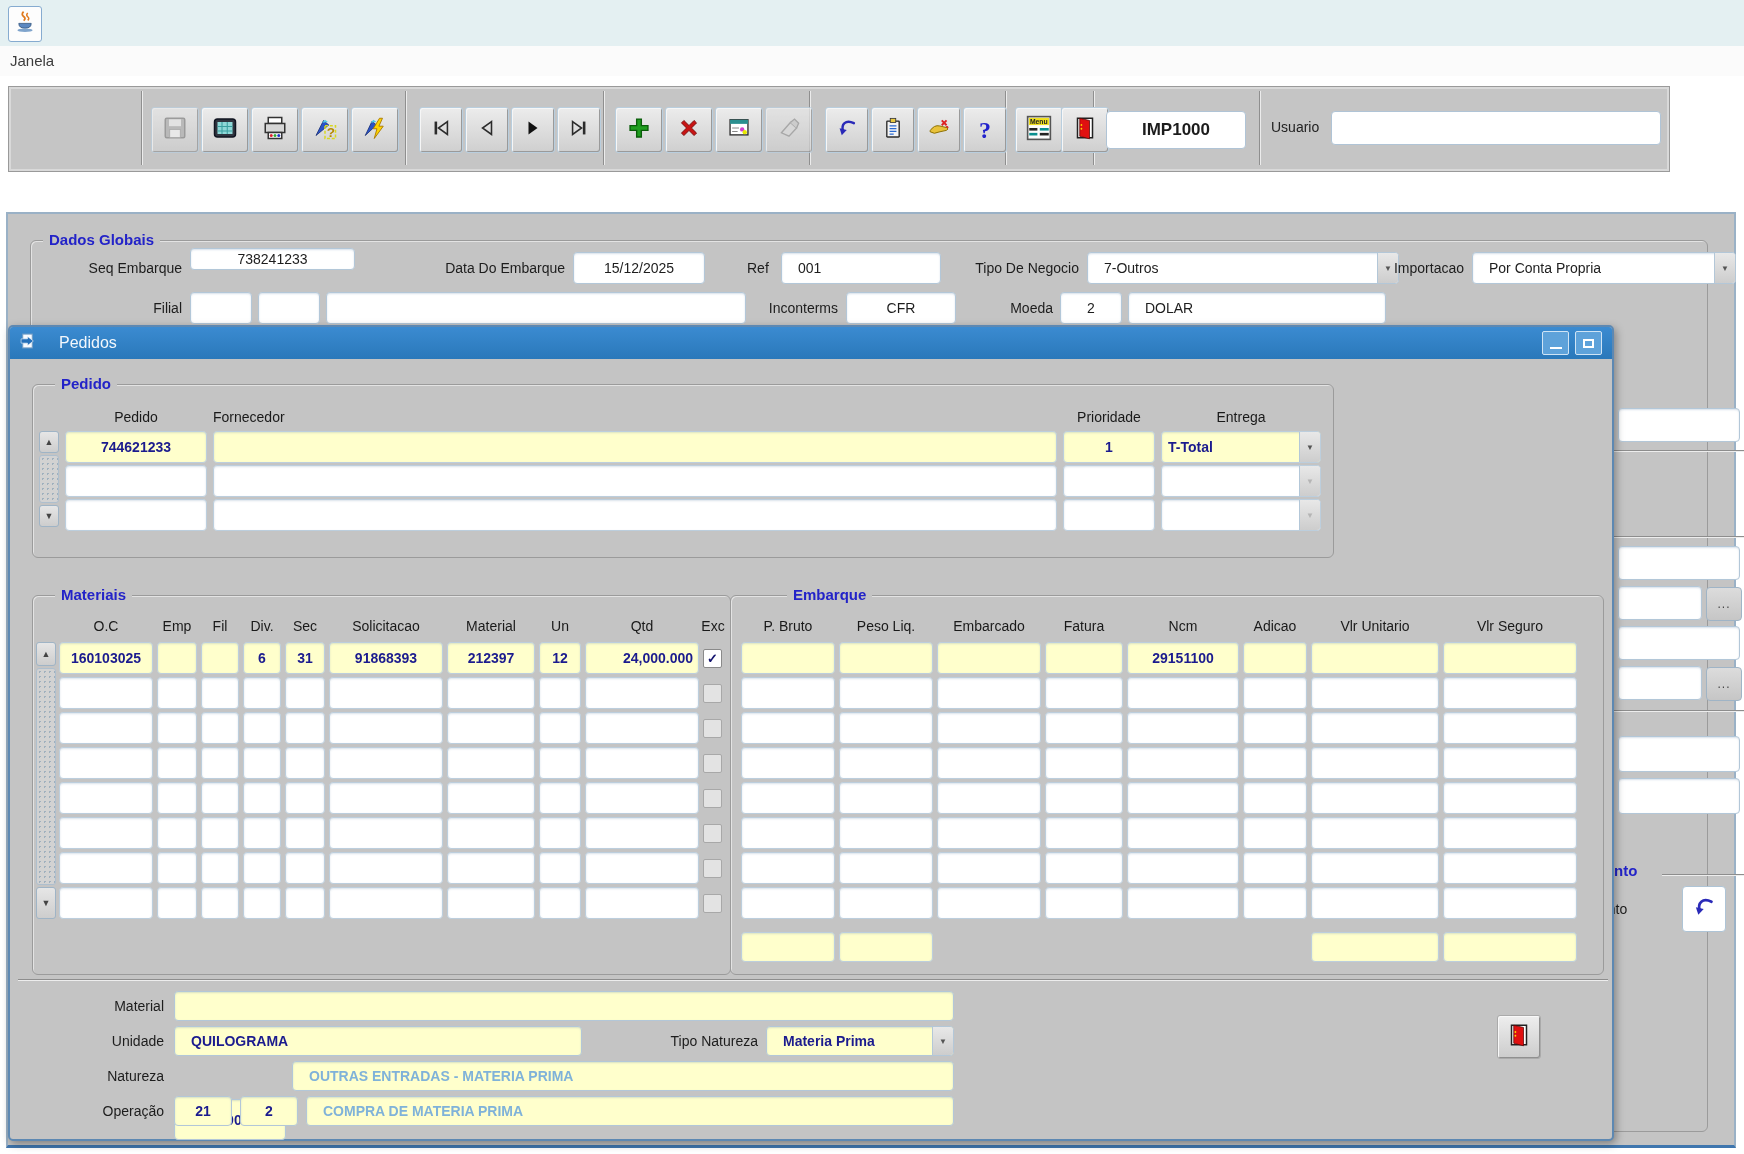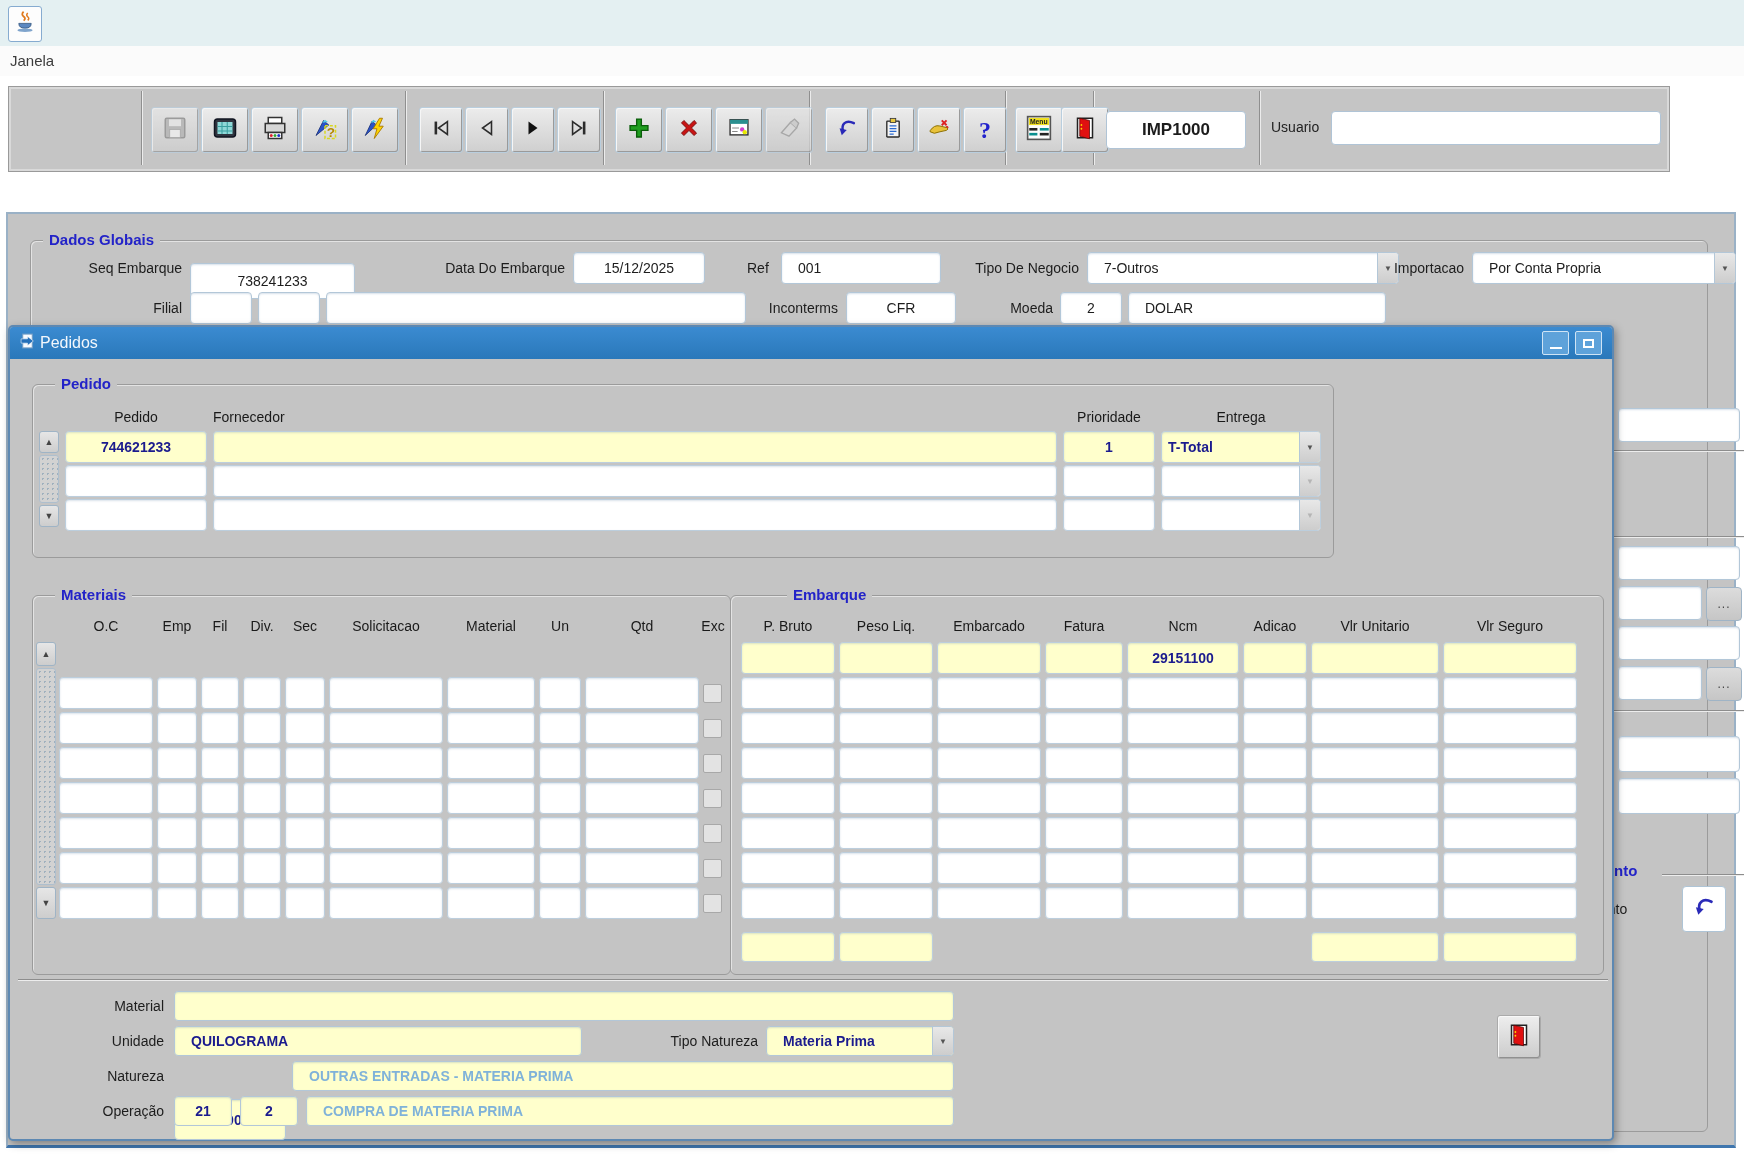--- a/index.html
+++ b/index.html
@@ -31,21 +31,21 @@
   .fld.cc{justify-content:center;}
   .fld.pl{padding-left:16px;}
   .navy{color:#1b1b8e;font-weight:bold;}
   .ltblue{color:#7fb2d9;font-weight:bold;}
   .lab{font-size:14px;color:#1d1d1d;display:flex;align-items:center;}
   .ta-r{justify-content:flex-end;}
   .darr{width:20px;height:100%;margin-left:auto;background:linear-gradient(#e8e8e8,#cdcdcd);border-left:1px solid #b3c7d8;border-radius:0 3px 3px 0;display:flex;align-items:center;justify-content:center;font-size:8px;color:#555;}
   .darr.pale{color:#b5b5b5;}
   
   .dialog{left:8px;top:325px;width:1606px;height:816px;background:#c4c4c4;border:2px solid #5d88b2;border-radius:5px;box-shadow:2px 3px 8px rgba(0,0,0,.35);box-sizing:border-box;z-index:10;}
-  .dtitle{position:absolute;left:0;top:0;width:100%;height:32px;background:linear-gradient(#3b8bd1,#2a78ba);border-radius:3px 3px 0 0;display:flex;align-items:center;gap:5px;padding-left:10px;box-sizing:border-box;}
+  .dtitle{position:absolute;left:0;top:0;width:100%;height:32px;background:linear-gradient(#3b8bd1,#2a78ba);border-radius:3px 3px 0 0;display:flex;align-items:center;gap:24px;padding-left:10px;box-sizing:border-box;}
   .dtitletext{font-size:16px;color:#f2f7fc;}
   .winbtn{width:25px;height:22px;background:#5ea2da;border:1px solid #cfe4f5;border-radius:2px;display:flex;align-items:center;justify-content:center;cursor:pointer;}
   
   .hc{font-size:14px;color:#1a1a1a;display:flex;align-items:flex-end;justify-content:center;}
   .ta-l{justify-content:flex-start;}
   .cell{height:32px;background:#fff;border:1px solid #bccedd;border-radius:4px;box-shadow:inset 0 1px 2px rgba(110,145,175,.25);box-sizing:border-box;display:flex;align-items:center;justify-content:center;font-size:14px;}
   .cell.y{background:#ffffcc;}
   .cell.ta-rr{justify-content:flex-end;padding-right:5px;}
   .prow,.mrow,.erow{position:absolute;display:flex;gap:4px;height:32px;}
   .prow{left:32px;gap:6px;}
@@ -228,21 +228,21 @@
     <div class="abs tlabel" style="left:1262px">Usuario</div>
     <input class="abs tinput" style="left: 1322px; width: 330px;" value="">
   </div>
 
   <div class="abs mainpanel"></div>
 
   <div class="abs group" style="left:30px;top:240px;width:1676px;height:890px;z-index:1">
     <span class="glabel" style="left:12px">Dados Globais</span>
   </div>
   <div class="abs lab ta-r" style="left:40px;top:252px;width:142px;height:32px;z-index:2">Seq Embarque</div>
-  <div class="abs fld cc" style="left:190px;top:263px;width:165px;height:36px;z-index:2">738241233</div>
+  <div class="abs fld cc" style="left:190px;top:248px;width:165px;height:22px;z-index:2">738241233</div>
   <div class="abs lab ta-r" style="left:405px;top:252px;width:160px;height:32px;z-index:2">Data Do Embarque</div>
   <div class="abs fld cc" style="left:573px;top:252px;width:132px;height:32px;z-index:2">15/12/2025</div>
   <div class="abs lab" style="left:747px;top:252px;width:34px;height:32px;z-index:2">Ref</div>
   <div class="abs fld pl" style="left:781px;top:252px;width:160px;height:32px;z-index:2">001</div>
   <div class="abs lab ta-r" style="left:955px;top:252px;width:124px;height:32px;z-index:2">Tipo De Negocio</div>
   <div class="abs fld pl" style="left:1087px;top:252px;width:312px;height:32px;z-index:2">
       <span>7-Outros</span>
       <span class="darr">▼</span>
     </div>
   <div class="abs lab ta-r" style="left:1380px;top:252px;width:84px;height:32px;z-index:2">Importacao</div>
@@ -356,20 +356,32 @@
         <div class="hc w-qtd">Qtd</div>
         <div class="hc w-exc">Exc</div>
       </div>
       <div class="abs sbtn" style="left:3px;top:46px;width:20px;height:24px">
           <span>▲</span>
         </div>
       <div class="abs strack" style="left:3px;top:72px;width:20px;height:217px"></div>
       <div class="abs sbtn" style="left:3px;top:291px;width:20px;height:32px">
           <span>▼</span>
         </div>
+      <div class="mrow" style="top:46px">
+        <div class="cell y navy w-oc">160103025</div>
+        <div class="cell y w-emp"></div>
+        <div class="cell y w-fil"></div>
+        <div class="cell y navy w-div">6</div>
+        <div class="cell y navy w-sec">31</div>
+        <div class="cell y navy w-sol">91868393</div>
+        <div class="cell y navy w-mat">212397</div>
+        <div class="cell y navy w-un">12</div>
+        <div class="cell y navy w-qtd ta-rr">24,000.000</div>
+        <span class="chk">✓</span>
+      </div>
       <div class="mrow" style="top:81px">
           <div class="cell w-oc"></div>
           <div class="cell w-emp"></div>
           <div class="cell w-fil"></div>
           <div class="cell w-div"></div>
           <div class="cell w-sec"></div>
           <div class="cell w-sol"></div>
           <div class="cell w-mat"></div>
           <div class="cell w-un"></div>
           <div class="cell w-qtd"></div>

